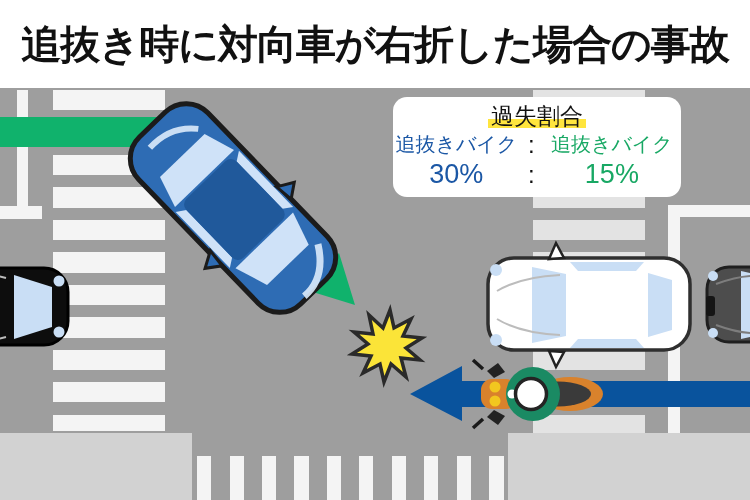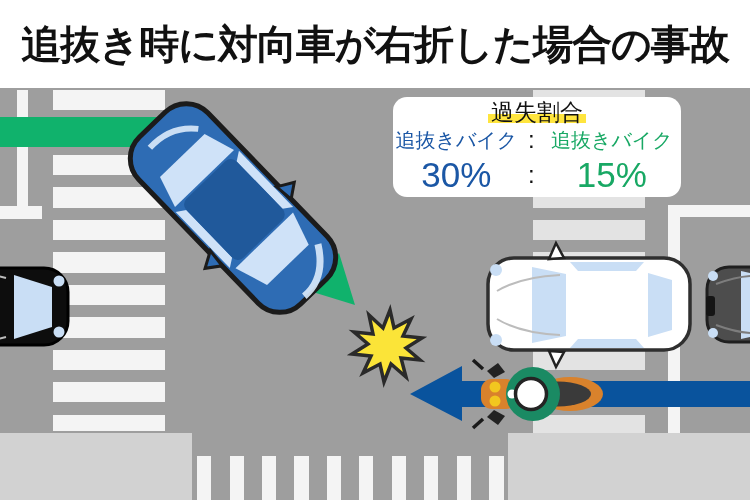--- a/index.html
+++ b/index.html
@@ -36,21 +36,21 @@
   }
   .fb-head{font-size:23px;color:#111;
     background:linear-gradient(rgba(0,0,0,0) 58%,#ffe53e 58%,#ffe53e 94%,rgba(0,0,0,0) 94%);
     padding:0 3px;}
   .fb-row{display:flex;width:100%;align-items:center;}
   .fb-cell{text-align:center;}
   .fb-left{flex:0 0 44%;}
   .fb-sep{flex:0 0 8%;color:#111;font-size:24px;}
   .fb-right{flex:0 0 48%;}
   .fb-label{font-size:20px;}
-  .fb-value{font-size:35px;}
+  .fb-value{font-size:27px;}
   .txt-blue{color:#1b57a5;}
   .txt-green{color:#18a864;}
 </style>
 </head>
 <body>
 
 <div class="stage">
 
   <header class="title">追抜き時に対向車が右折した場合の事故</header>
 

